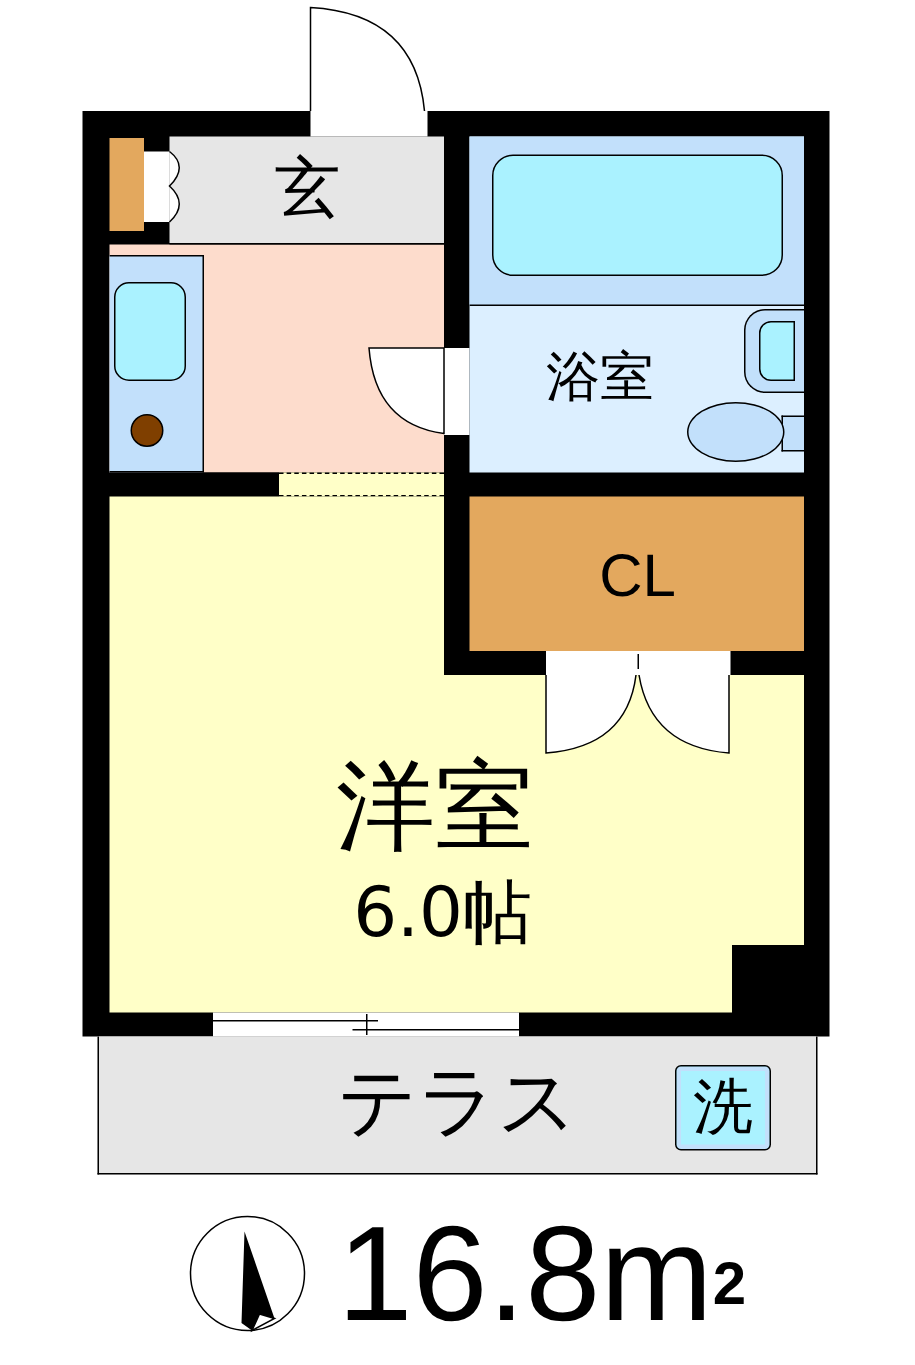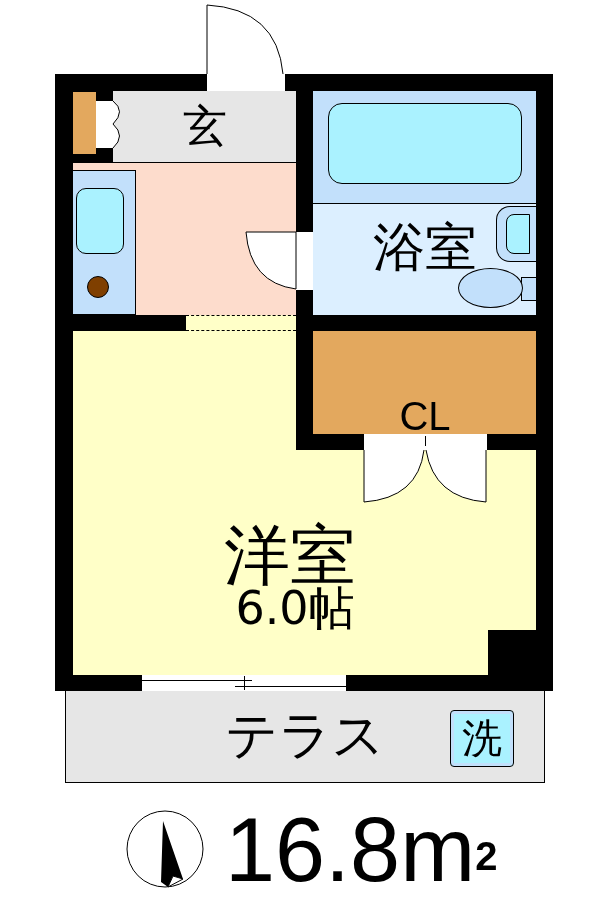--- a/index.html
+++ b/index.html
@@ -38,39 +38,39 @@
 <div class="abs" style="left:186px;top:315px;width:110px;height:16px;background:#ffffc8;border-top:1px dashed #000;border-bottom:1px dashed #000;"></div>
 
 <div class="abs" style="left:296px;top:232px;width:17px;height:58px;background:#fff;"></div>
 <svg style="left:245px;top:231px;" width="52" height="60">
   <path d="M51 1 L1 1 Q5 52 51 58 Z" fill="#fff" stroke="#000" stroke-width="1"></path>
 </svg>
 
 <div class="abs" style="left:313px;top:91px;width:223px;height:224px;background:#dcefff;"></div>
 <div class="abs" style="left:313px;top:91px;width:223px;height:113px;background:#c2e0fb;border-bottom:1px solid #000;"></div>
 <div class="abs" style="left:328px;top:103px;width:194px;height:81px;background:#aaf2ff;border:1px solid #000;border-radius:14px;"></div>
-<div class="label" style="left:365px;top:222px;width:120px;font-size:52px;line-height:60px;font-family:Liberation Mono, monospace;">浴室</div>
+<div class="label" style="left:340px;top:222px;width:120px;font-size:36px;line-height:60px;">浴室</div>
 <div class="abs" style="left:496px;top:206px;width:40px;height:56px;background:#c2e0fb;border:1px solid #000;border-right:none;border-radius:14px 0 0 14px;"></div>
 <div class="abs" style="left:506px;top:214px;width:24px;height:40px;background:#aaf2ff;border:1px solid #000;border-radius:8px 0 0 8px;"></div>
 <div class="abs" style="left:521px;top:277px;width:15px;height:24px;background:#c2e0fb;border:1px solid #000;border-right:none;"></div>
 <div class="abs" style="left:458px;top:268px;width:65px;height:40px;background:#c2e0fb;border:1px solid #000;border-radius:50%;"></div>
 
 <div class="abs" style="left:313px;top:331px;width:223px;height:103px;background:#e3a85e;"></div>
-<div class="label" style="left:360px;top:361px;width:130px;font-family:'Liberation Sans',sans-serif;font-size:40px;line-height:46px;margin-top:32px;">CL</div>
+<div class="label" style="left:360px;top:361px;width:130px;font-family:'Liberation Sans',sans-serif;font-size:40px;line-height:46px;">CL</div>
 <div class="abs" style="left:364px;top:434px;width:123px;height:16px;background:#fff;"></div>
 <div class="abs" style="left:425px;top:436px;width:1px;height:10px;background:#000;"></div>
 
 <div class="abs" style="left:73px;top:331px;width:223px;height:344px;background:#ffffc8;"></div>
 <div class="abs" style="left:296px;top:450px;width:240px;height:180px;background:#ffffc8;"></div>
 <div class="abs" style="left:296px;top:630px;width:192px;height:45px;background:#ffffc8;"></div>
 <svg style="left:364px;top:450px;" width="124" height="54">
   <path d="M0 0 L0 52 Q54 48 60 0" fill="#fff" stroke="#000" stroke-width="1"></path>
   <path d="M122 0 L122 52 Q70 48 62 0" fill="#fff" stroke="#000" stroke-width="1"></path>
 </svg>
-<div class="label" style="left:200px;top:516px;width:180px;font-size:66px;line-height:80px;">洋室</div>
+<div class="label" style="left:200px;top:498px;width:180px;font-size:66px;line-height:80px;">洋室</div>
 <div class="label" style="left:200px;top:570px;width:190px;font-size:46px;line-height:76px;">6.0帖</div>
 
 <div class="abs" style="left:142px;top:675px;width:204px;height:16px;background:#fff;"></div>
 <div class="abs" style="left:142px;top:680px;width:110px;height:1px;background:#000;"></div>
 <div class="abs" style="left:235px;top:686px;width:111px;height:1px;background:#000;"></div>
 <div class="abs" style="left:244px;top:676px;width:1px;height:14px;background:#000;"></div>
 
 <div class="abs" style="left:65px;top:691px;width:480px;height:92px;background:#e6e6e6;border:1px solid #000;border-top:none;"></div>
 <div class="label" style="left:225px;top:710px;width:160px;font-size:52px;line-height:50px;">テラス</div>
 <div class="abs" style="left:450px;top:710px;width:64px;height:57px;background:#aaf2ff;border:1px solid #000;border-radius:4px;box-shadow:inset 0 0 0 3px #c2e0fb;"></div>

